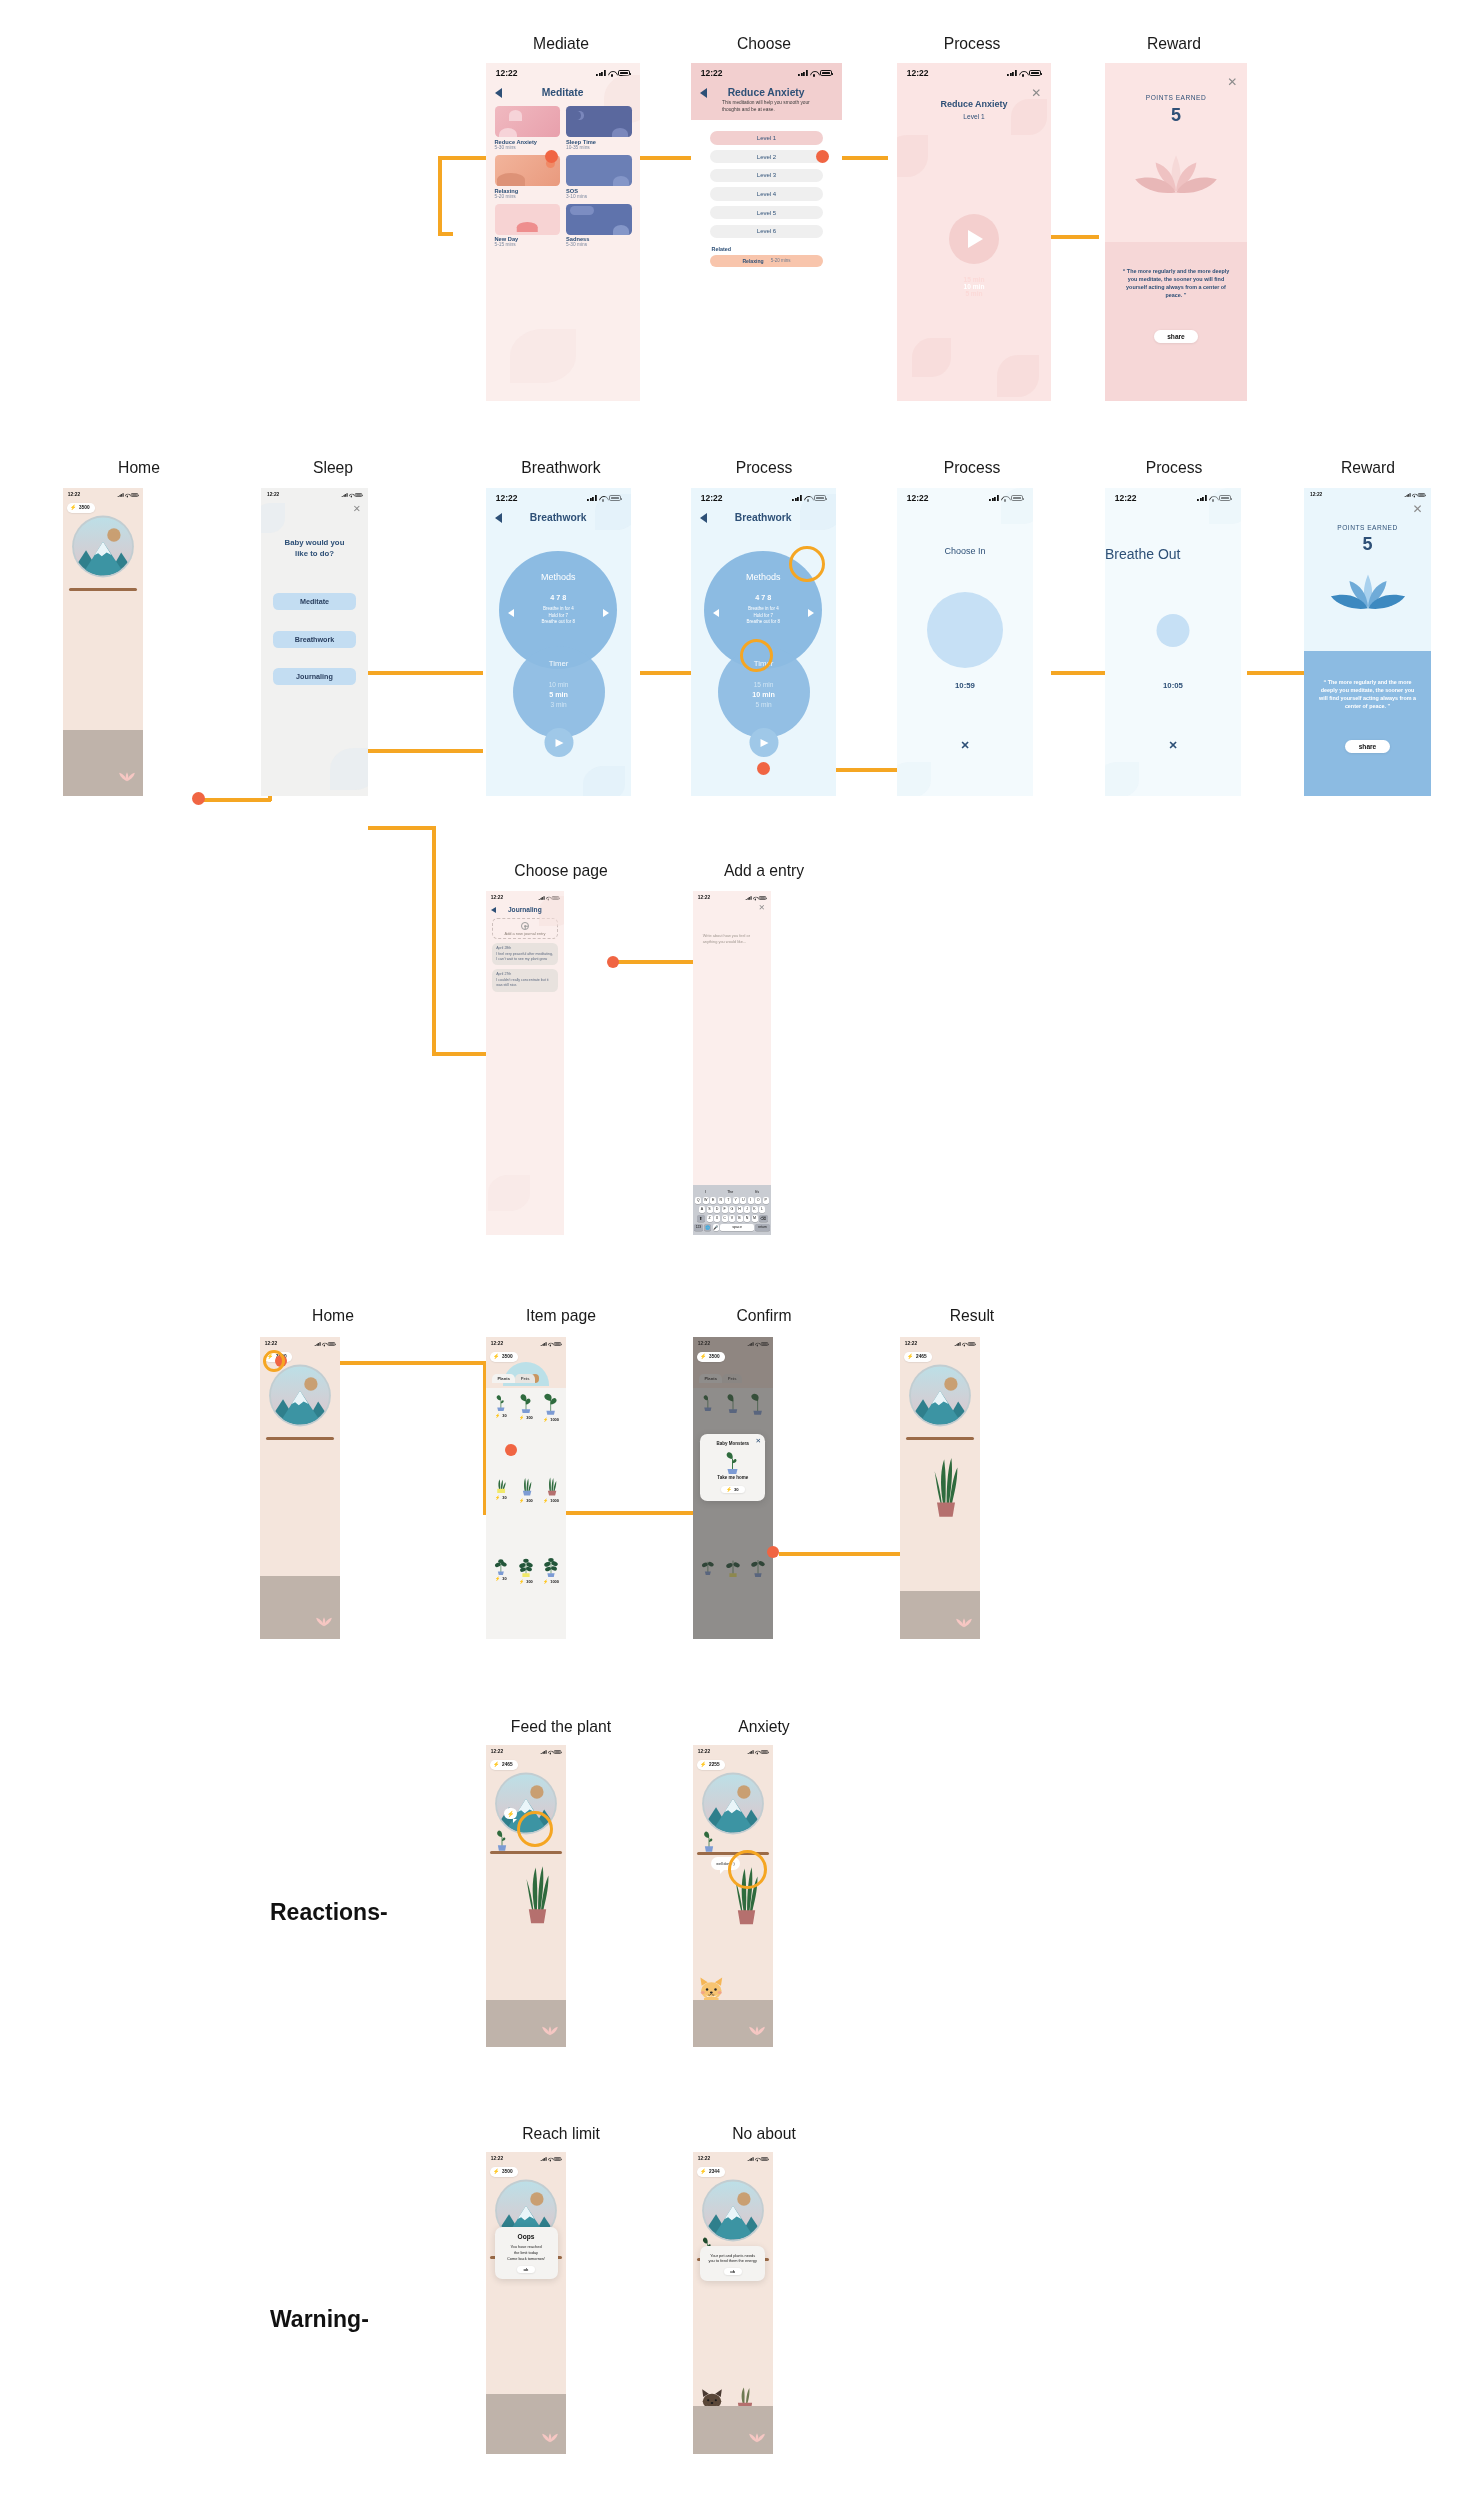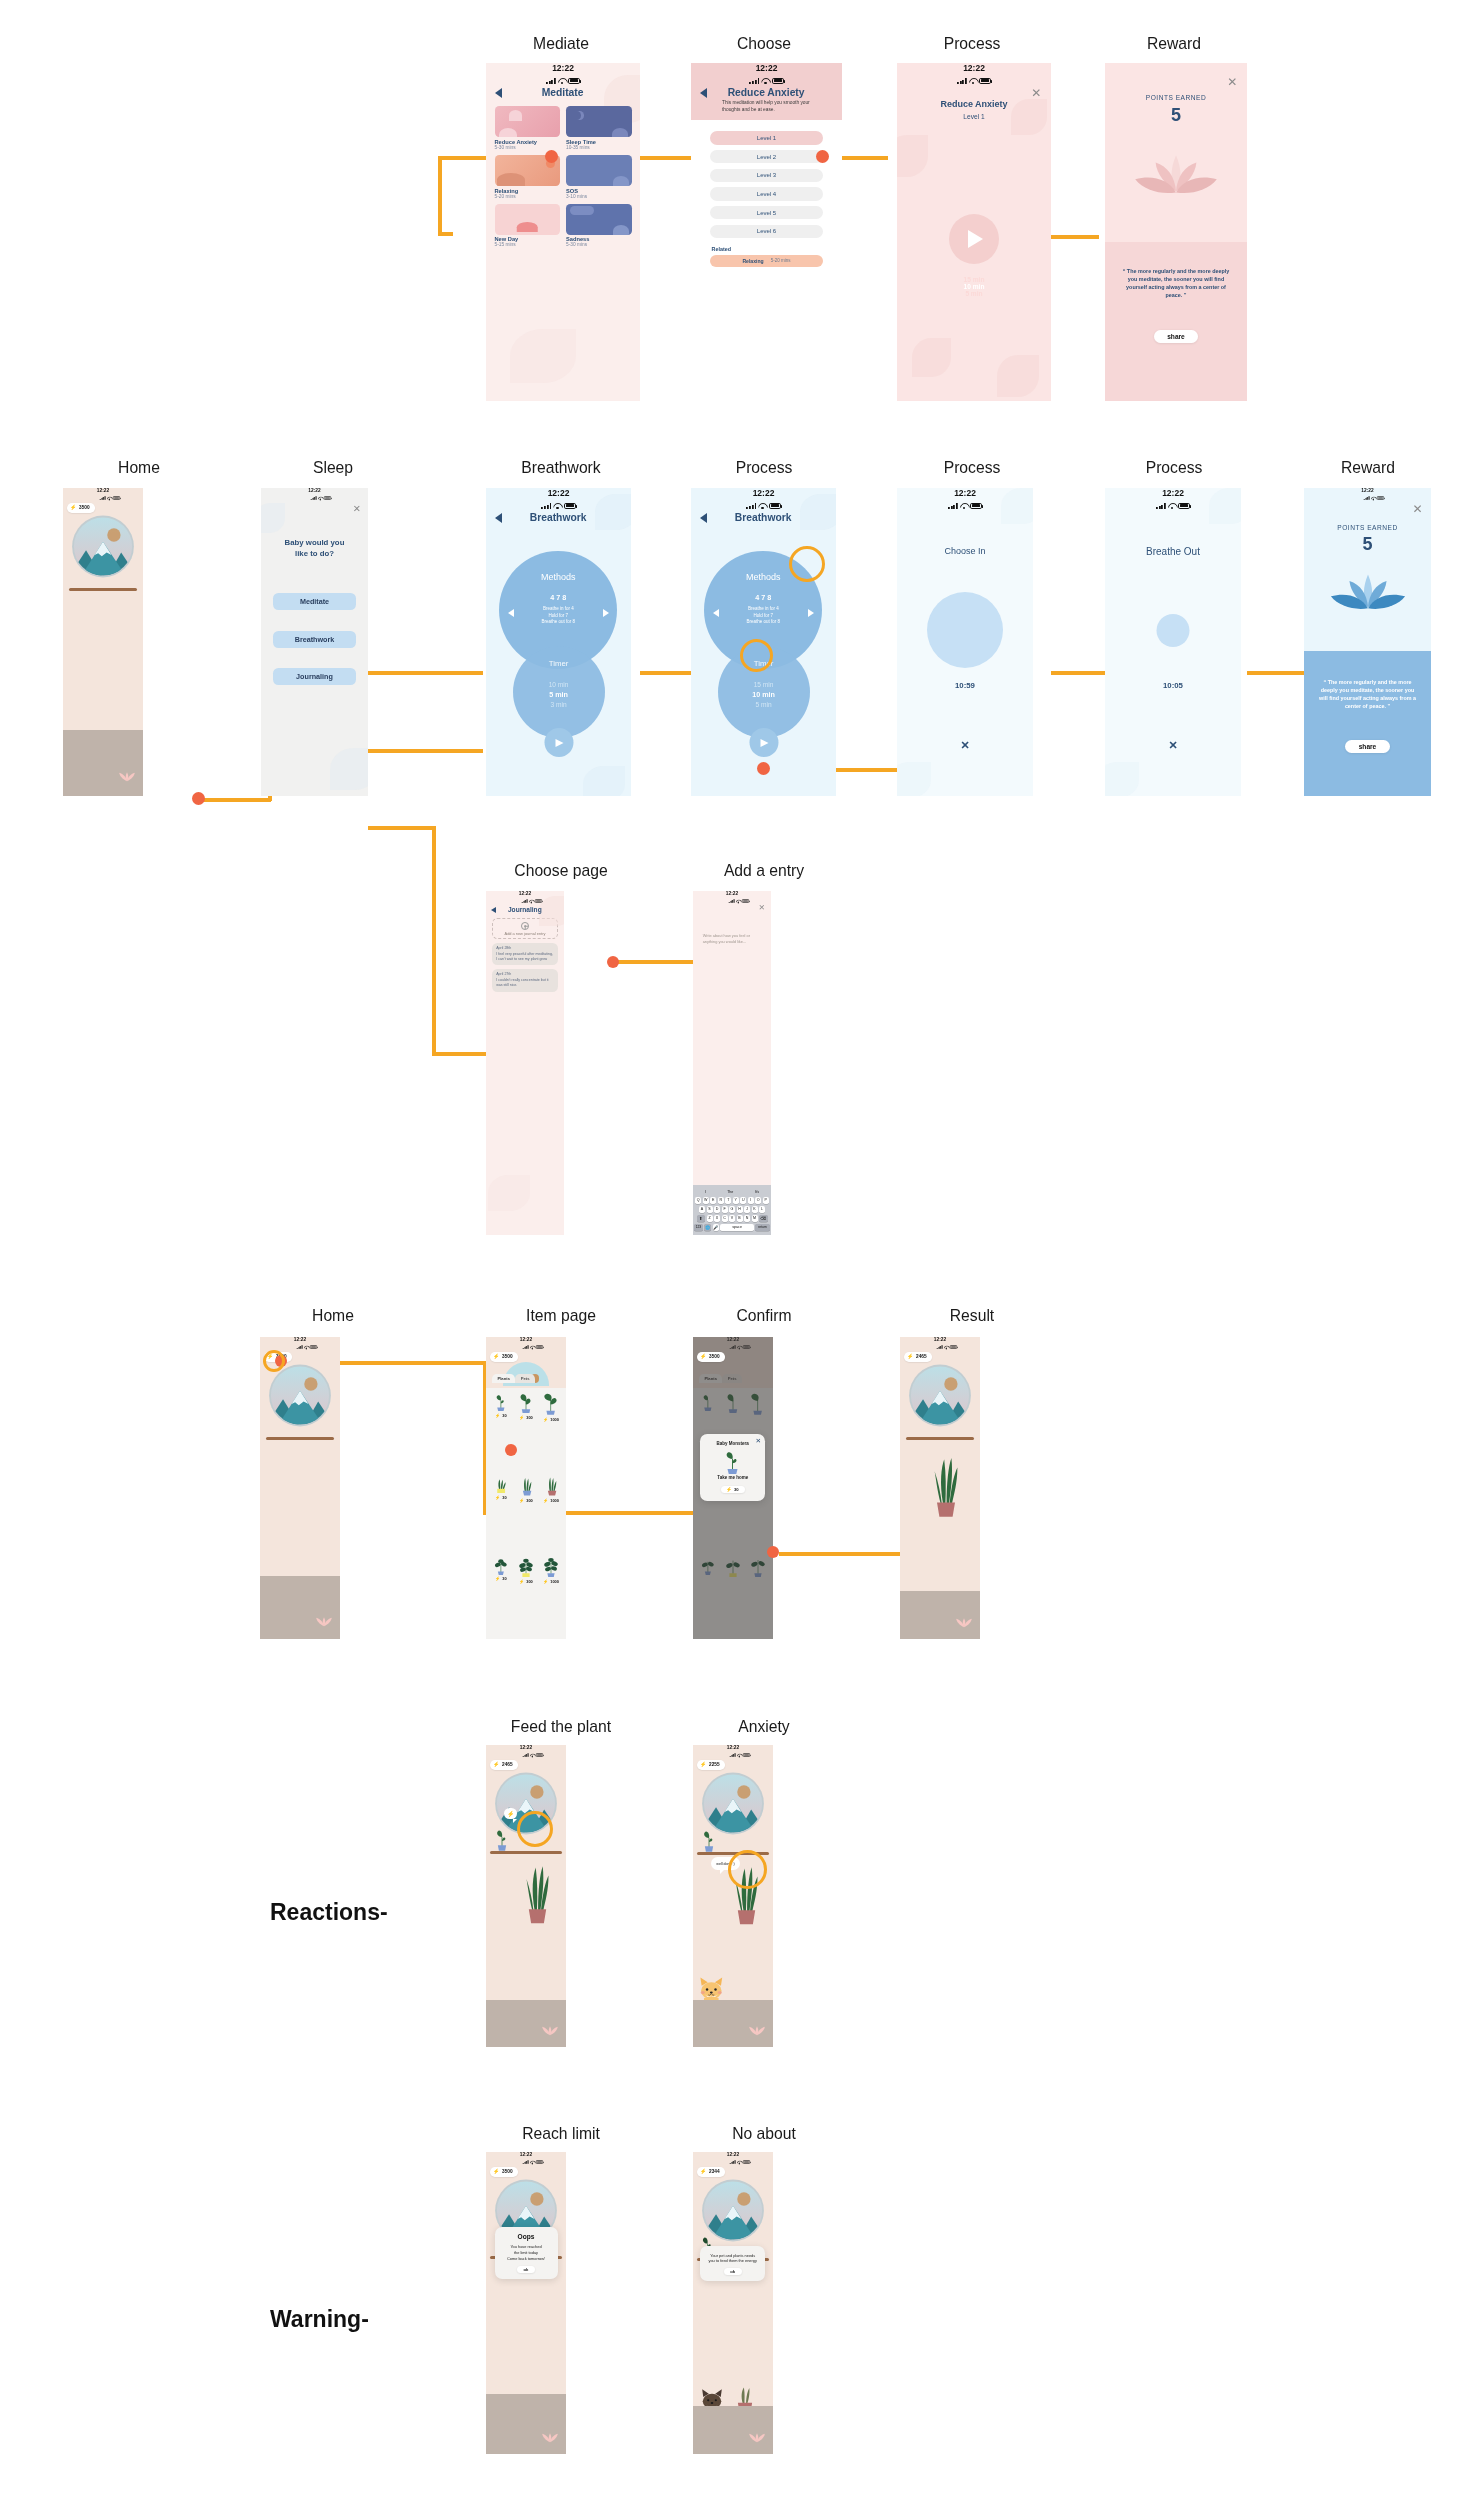--- a/index.html
+++ b/index.html
@@ -42,21 +42,20 @@
   
   .phone {
     position: absolute; overflow: hidden; z-index: 3;
   }
   .statusbar {
     position: relative; height: 20.5px;
     display: flex; align-items: center;
     justify-content: space-between;
     padding: 0 9.7px; font-size: 8.5px; font-weight: 700;
     color: #111;
-    flex-direction: column;
   }
   .sb-time { display: flex; align-items: center; gap: 2.4px; }
   .sb-right { display: flex; align-items: center; gap: 2.4px; }
   .ic-sig, .ic-wifi, .ic-bat { display: inline-block; }
   .ic-sig { width: 9.7px; height: 6px;
     background:
       linear-gradient(to top, #111 1.8px, transparent 1.8px) 0 0/1.8px 100% no-repeat,
       linear-gradient(to top, #111 3px, transparent 3px) 2.7px 0/1.8px 100% no-repeat,
       linear-gradient(to top, #111 4.2px, transparent 4.2px) 5.4px 0/1.8px 100% no-repeat,
       linear-gradient(to top, #111 6px, transparent 6px) 8.2px 0/1.8px 100% no-repeat;
@@ -545,21 +544,21 @@
 <div class="phone" style="left:1105px;top:488px;width:136px;height:308px;background:#F3FAFD;">
   <div class="statusbar">
     <span class="sb-time">12:22</span>
     <span class="sb-right">
       <i class="ic-sig"></i>
       <i class="ic-wifi"></i>
       <i class="ic-bat"></i>
     </span>
   </div>
   <div class="petal" style="right:-9.7px;top:0px;width:42px;height:36px;background:#E7F3FA;"></div>
-  <div style="text-align:center;margin-top:37px;font-size:10px;color:#2E5077;">Breathe Out</div>
+  <div style="text-align:left;margin-top:37px;font-size:14px;color:#2E5077;">Breathe Out</div>
   <div style="position:absolute;left:50%;transform:translateX(-50%);top:126px;width:33px;height:33px;border-radius:50%;background:#C6E0F5;"></div>
   <div style="position:absolute;left:0;right:0;top:193px;text-align:center;font-size:7.8px;font-weight:700;color:#2E5077;">10:05</div>
   <div class="close-x" style="left:50%;transform:translateX(-50%);top:252px;font-size:11px;color:#2E5077;font-weight:700;">✕</div>
   <div class="petal" style="left:-8.5px;bottom:-2.4px;width:42px;height:36px;background:#E7F3FA;"></div>
 </div>
 
 <div class="phone" style="left:1304px;top:488px;width:127px;height:308px;background:#8CBBE2;">
   <div style="background:#EAF6FC;height:163px;position:relative;">
     <div class="statusbar" style="height:13.3px;font-size:4.8px;padding:0 6px;">
       <span class="sb-time">12:22</span>

